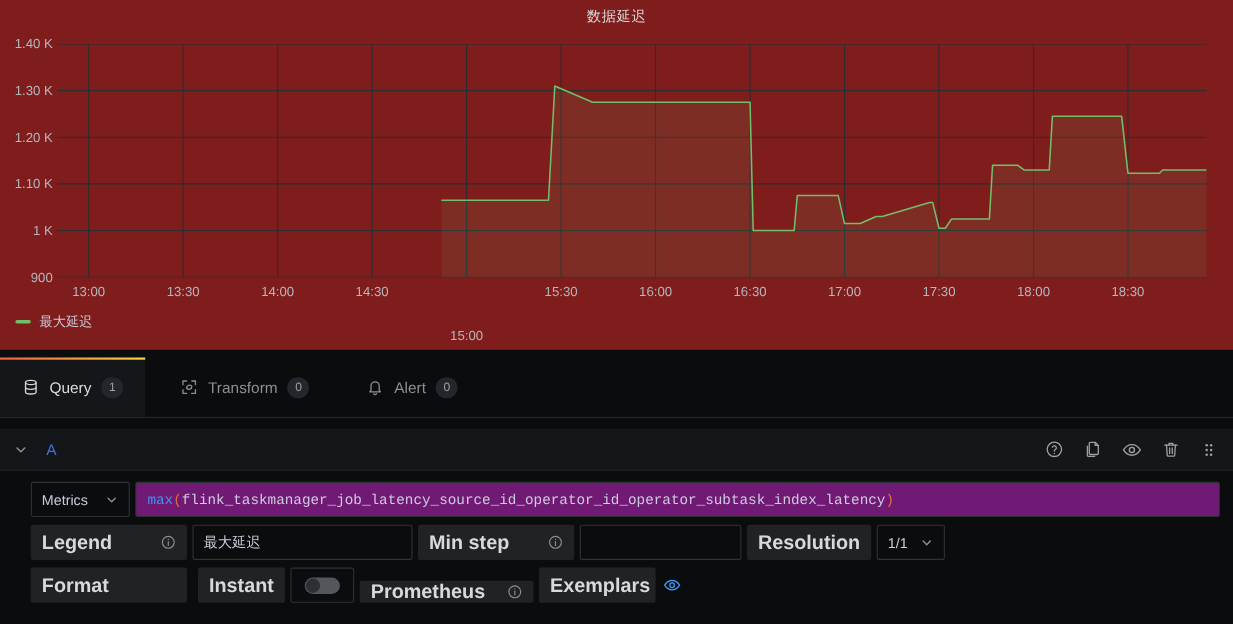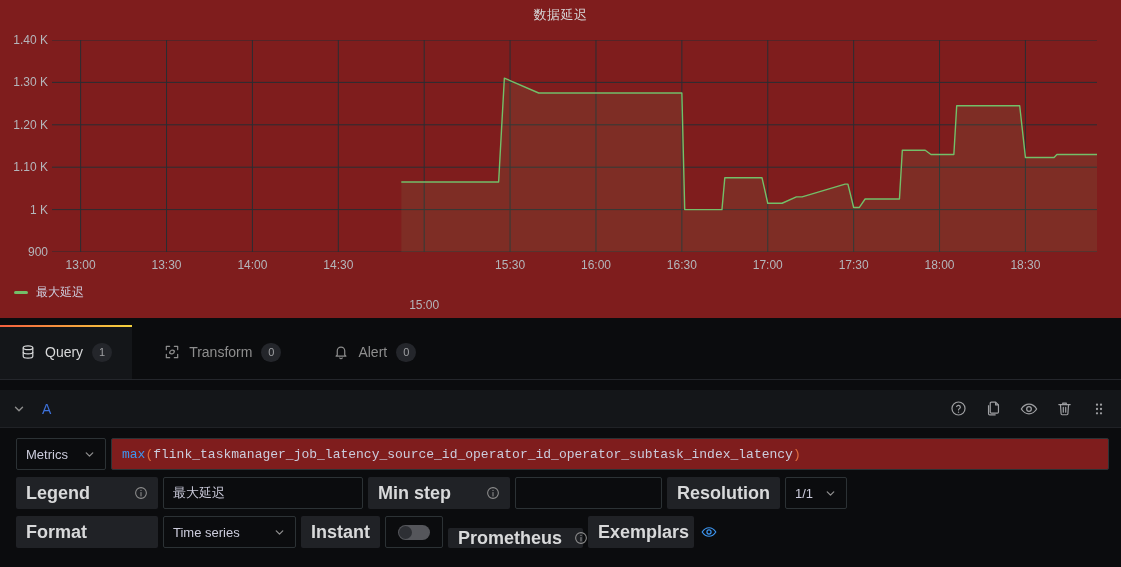--- a/index.html
+++ b/index.html
@@ -73,21 +73,21 @@
   #qrow-head {
     height: 38px; display: flex; align-items: center; padding: 0 14px 0 8px;
     background: #141619; border-bottom: 1px solid #202226;
   }
   #qrow-head .chev { color: #8e8e8e; display: flex; padding: 4px; cursor: pointer; }
   #qrow-head .refid { color: #3d71d9; font-size: 14px; margin-left: 12px; font-weight: 500; }
   #qrow-head .spacer { flex: 1; }
   #qrow-head .acts { display: flex; align-items: center; gap: 18px; color: #9fa0a3; }
   #qrow-head .acts span { display: flex; cursor: pointer; }
 
-  #qbody { padding: 10px 12px 0 16px; }
+  #qbody { padding: 10px 12px 0 28px; }
 
   .frow { display: flex; align-items: stretch; margin-bottom: 7px; height: 32px; }
 
   .lbl {
     display: flex; align-items: center; gap: 6px;
     background: #202226; color: #d8d9da; font-size: 18px; font-weight: bold;
     padding: 0 10px; border-radius: 2px; white-space: nowrap;
   }
   .lbl .info { color: #8e8e8e; display: flex; }
   .lbl-w { width: 142px; }
@@ -99,21 +99,21 @@
   }
   .sel .cv { color: #8e8e8e; display: flex; }
 
   .inp {
     background: #0b0c0e; border: 1px solid #2c3235; border-radius: 2px;
     color: #ccccdc; font-size: 13px; padding: 0 9px;
     display: flex; align-items: center;
   }
 
   #expr {
-    flex: 1; background: #7f1d1d; border: 1px solid #2c3235; border-radius: 2px;
+    flex: 1; background: #701a75; border: 1px solid #2c3235; border-radius: 2px;
     font-family: "Liberation Mono", monospace; font-size: 13px;
     display: flex; align-items: center; padding: 0 10px; overflow: hidden;
     white-space: nowrap; color: #ccccdc;
   }
   #expr .fn { color: #3d96f1; }
   #expr .paren { color: #e06c3e; }
 
   .toggle {
     width: 58px; background: #0b0c0e; border: 1px solid #2c3235; border-radius: 2px;
     display: flex; align-items: center; justify-content: center; cursor: pointer;
@@ -342,40 +342,32 @@
             </svg>
         </span>
       </div>
     </div>
 
     <div class="frow">
       <div class="lbl lbl-w">
         <span>Format</span>
       </div>
       <div class="gap"></div>
-      <div class="sel" style="width:133px;">
-        <span>Time series</span>
-        <span class="cv">
-          <svg width="13" height="13" viewBox="0 0 24 24" fill="none" stroke="currentColor" stroke-width="2.4" stroke-linecap="round" stroke-linejoin="round">
-              <polyline points="6 9 12 15 18 9"></polyline>
-            </svg>
-        </span>
-      </div>
       <div class="gap"></div>
       <div class="lbl">
         <span>Instant</span>
       </div>
       <div class="gap"></div>
       <div class="toggle">
         <span class="track">
           <span class="knob"></span>
         </span>
       </div>
       <div class="gap"></div>
-      <div class="lbl" style="width:135px;margin-top:12px;">
+      <div class="lbl" style="width:158px;margin-top:12px;">
         <span>Prometheus</span>
         <span style="flex:1"></span>
         <span class="info">
           <svg width="14" height="14" viewBox="0 0 24 24" fill="none" stroke="currentColor" stroke-width="1.8">
             <circle cx="12" cy="12" r="9.2"></circle>
             <path d="M12 11v6" stroke-linecap="round"></path>
             <circle cx="12" cy="7.6" r="1" fill="currentColor" stroke="none"></circle>
           </svg>
         </span>
       </div>

